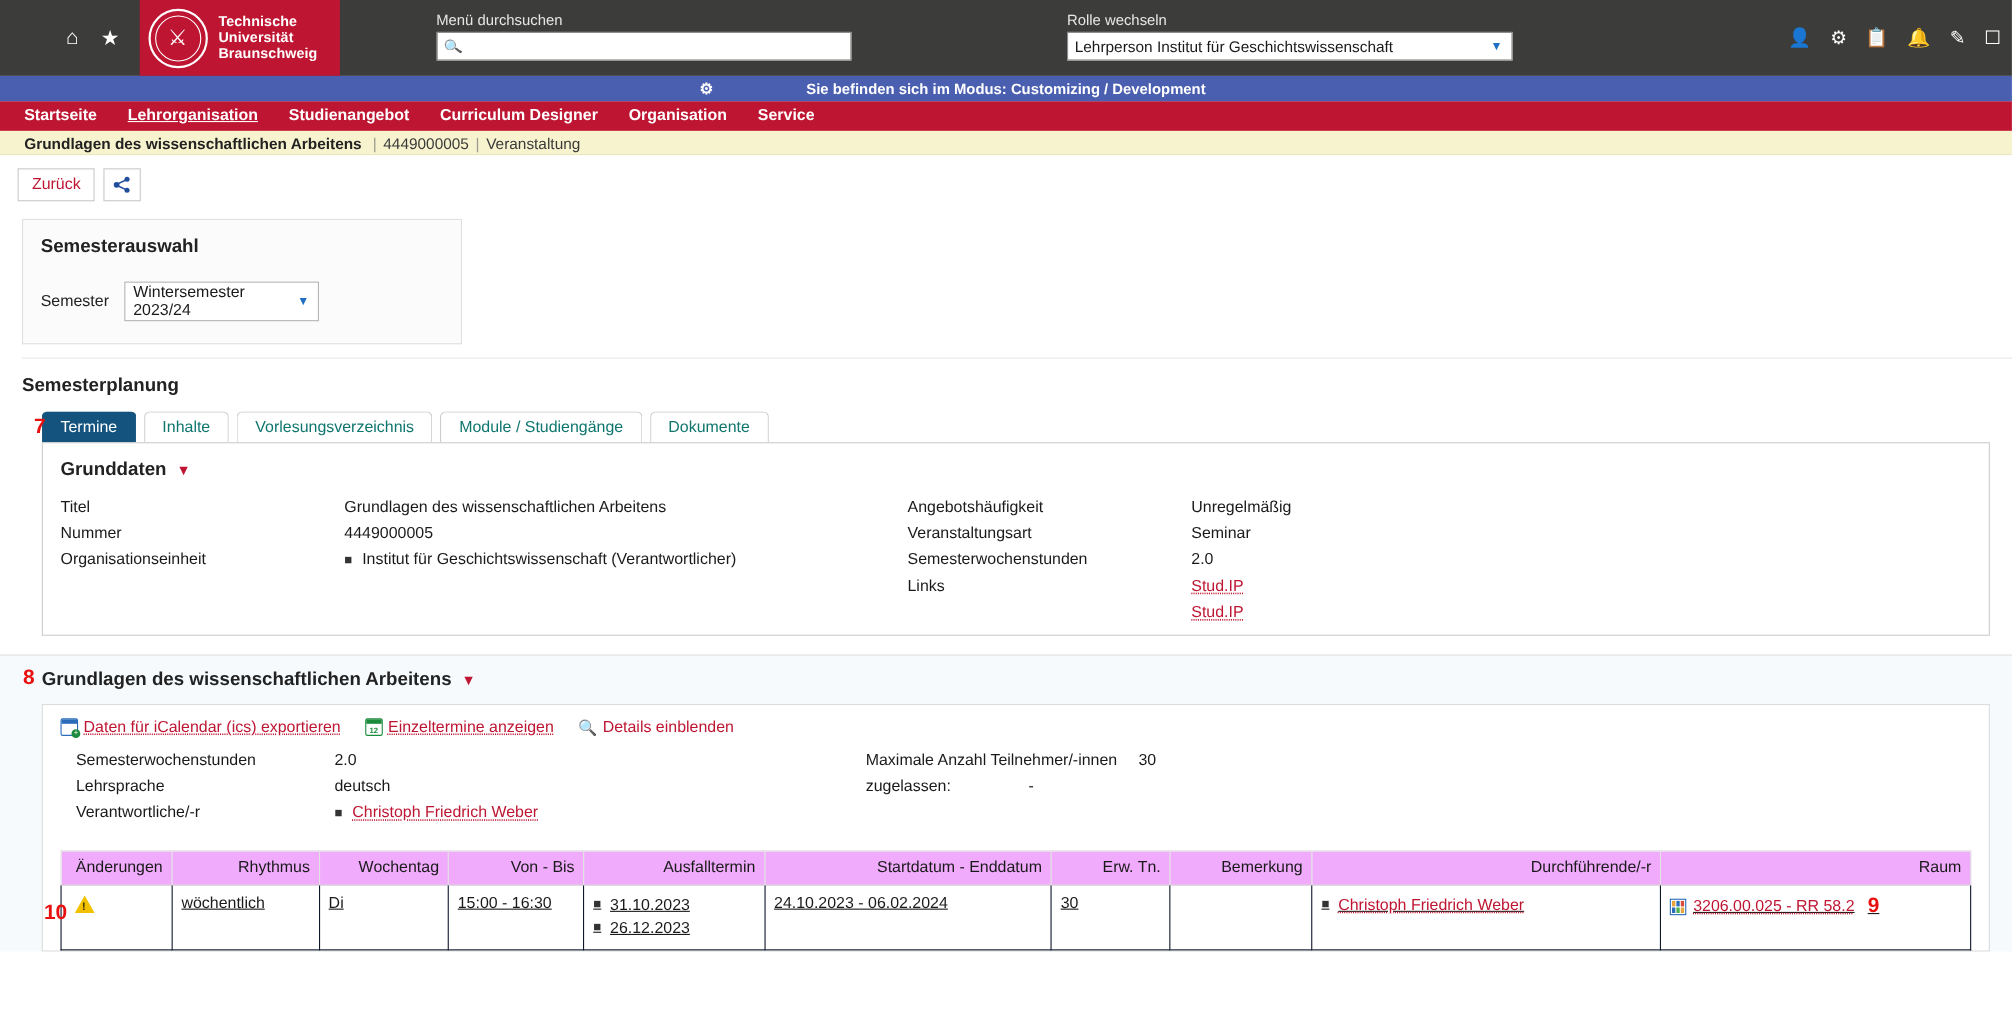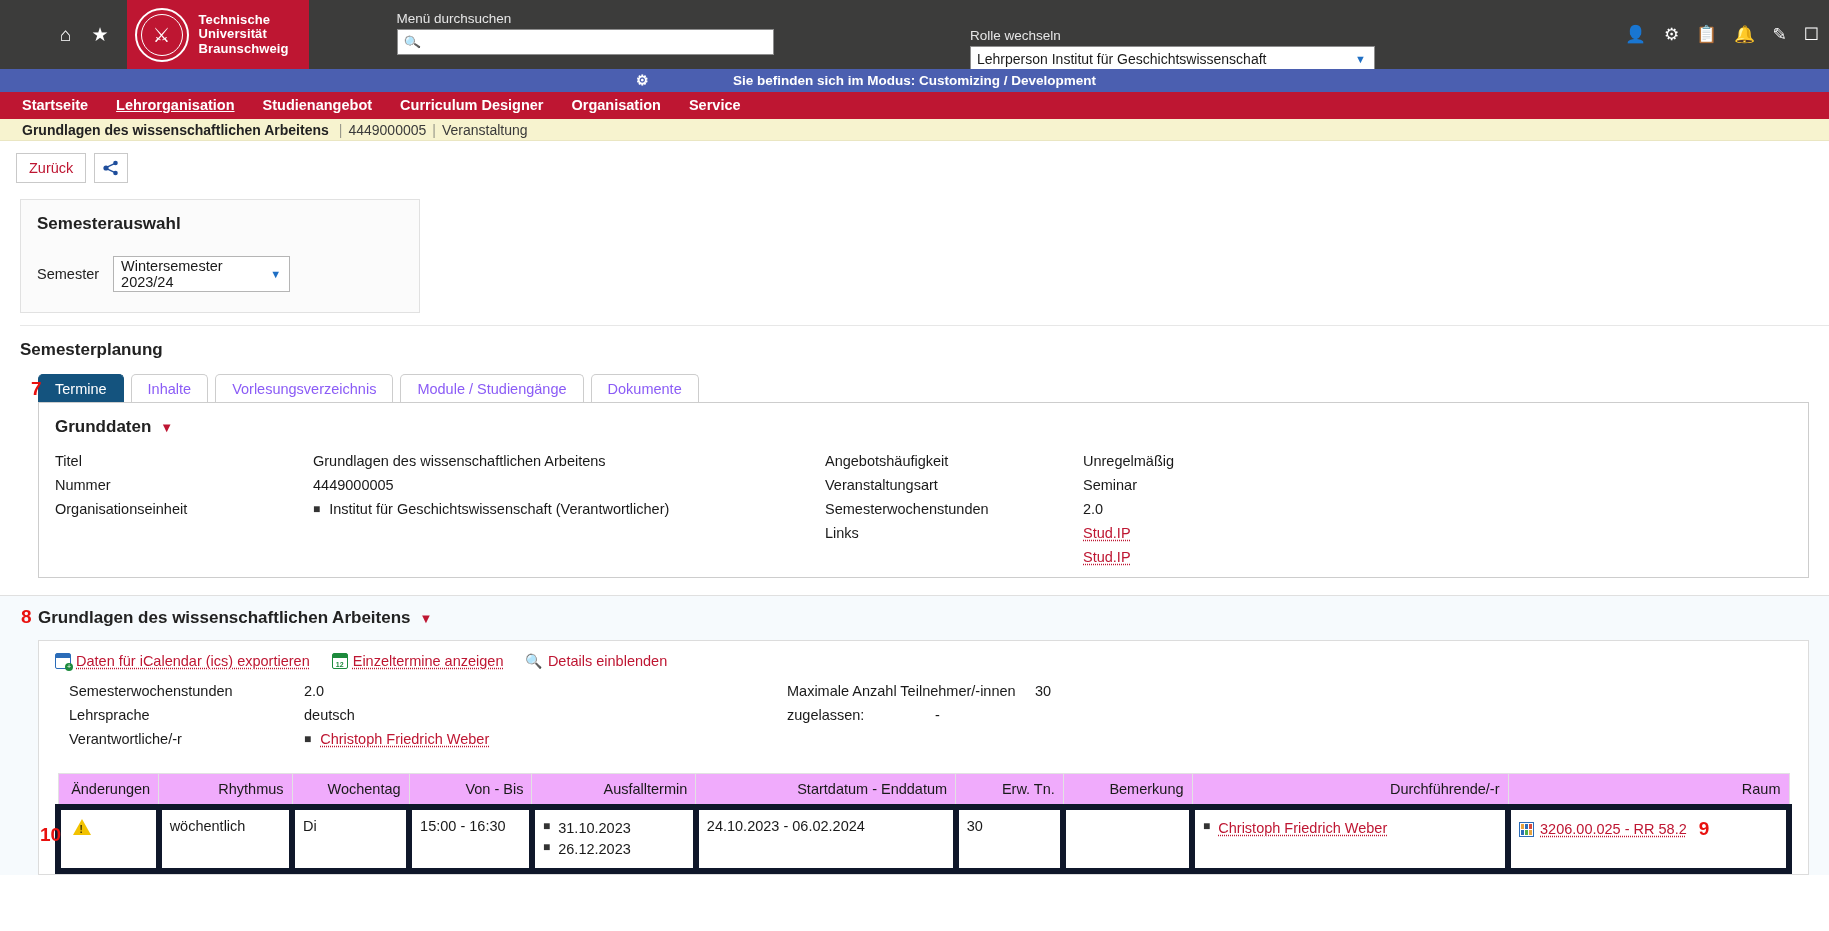--- a/index.html
+++ b/index.html
@@ -47,21 +47,21 @@
     font-size: 20px; color: #fff; line-height: 1;
   }
   .logo-text { color: #fff; font-size: 13px; font-weight: bold; line-height: 1.12; letter-spacing:.1px;}
   .field-group { margin-left: 88px; padding-top: 11px; }
   .field-label { color: #e6e6e6; font-size: 13.5px; margin-bottom: 3px; }
   .searchbox {
     width: 377px; height: 26px; background: #fff; border: 1px solid #8d8d8d;
     display: flex; align-items: center; padding: 0 6px;
   }
   .search-glyph { color:#1f6fc4; font-size: 13px; transform: rotate(-10deg); }
-  .role-group { position: absolute; left: 970px; top: 28px; }
+  .role-group { position: absolute; left: 970px; top: 11px; }
   .role-select {
     width: 405px; height: 26px; background: #fff; border: 1px solid #8d8d8d;
     display: flex; align-items: center; justify-content: space-between;
     padding: 0 8px 0 6px; font-size: 14px; color: #1a1a1a;
   }
   .caret-blue { color: #1f6fc4; font-size: 11px; }
   .tb-right {
     position: absolute; right: 10px; top: 0; height: 69px;
     display: flex; align-items: center; gap: 17px;
   }
@@ -127,21 +127,21 @@
 
   
   .tabsrow { display:flex; align-items:flex-end; gap: 7px; position: relative; padding-left: 18px;}
   .annot {
     color: #e8110f; font-weight: bold; font-size: 19px;
     position: absolute; font-family: "Liberation Sans", sans-serif;
   }
   .tab {
     border:1px solid #cdcdcd; border-bottom:none; background:#fff;
     border-radius: 5px 5px 0 0; padding: 0 16px; height: 29px;
-    display:flex;align-items:center; font-size:14.5px; color:#8b5cf6; cursor:pointer;
+    display:flex;align-items:center; font-size:14.5px; color:#0f766e; cursor:pointer;
     white-space: nowrap;
   }
   .tab.active { background:#14537e; color:#fff; border-color:#14537e; }
 
   .tabpanel { border:1px solid #cdcdcd; border-top:1px solid #cdcdcd; background:#fff; margin-left: 18px;
               margin-right: 20px; padding: 14px 0 10px 16px; position: relative; top:-1px;}
 
   .sec-head { display:flex; align-items:center; gap:9px; font-size:17px; font-weight:bold; color:#222;}
   .caret-red { color:#be1632; font-size: 13px; }
 
@@ -191,21 +191,21 @@
   }
   table.termine th {
     background:#f0abfc; border:1px solid #e2e2e2; border-bottom:1px solid #d4d4d4;
     text-align:right; font-weight: normal; font-size:14.5px; color:#1a1a1a;
     padding: 7px 8px; vertical-align: middle;
   }
   table.termine th .sortable {
     text-decoration-style: dotted; text-underline-offset:2px; cursor:pointer;
   }
   table.termine td {
-    border:6px solid #0f172a; font-size:14.5px; padding: 8px 8px; vertical-align: top;
+    border:1px solid #0f172a; font-size:14.5px; padding: 8px 8px; vertical-align: top; text-decoration: underline;
   }
   .warn-tri {
     width:0;height:0;border-left:9px solid transparent;border-right:9px solid transparent;
     border-bottom:16px solid #f2c200; position:relative; margin: 1px 0 0 4px;
   }
   .warn-tri::after{content:"!";position:absolute;left:-2.5px;top:5px;font-size:10px;color:#3a3000;font-weight:bold;}
   .ul-list { margin:0; padding:0; list-style:none;}
   .ul-list li { display:flex; gap:8px; align-items:flex-start; line-height:1.45;}
   .room-cell { display:flex; align-items:center; gap:6px;}
   .ico-room {

